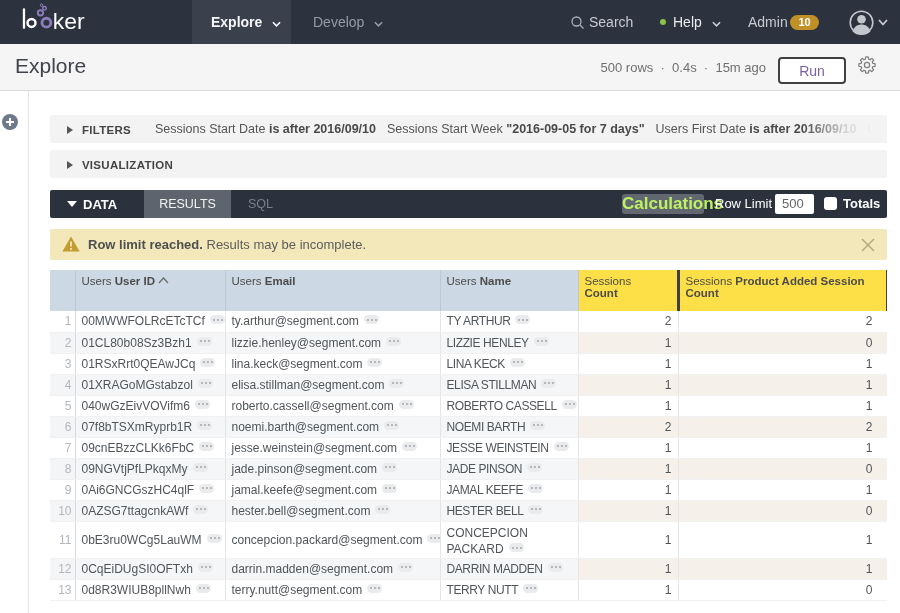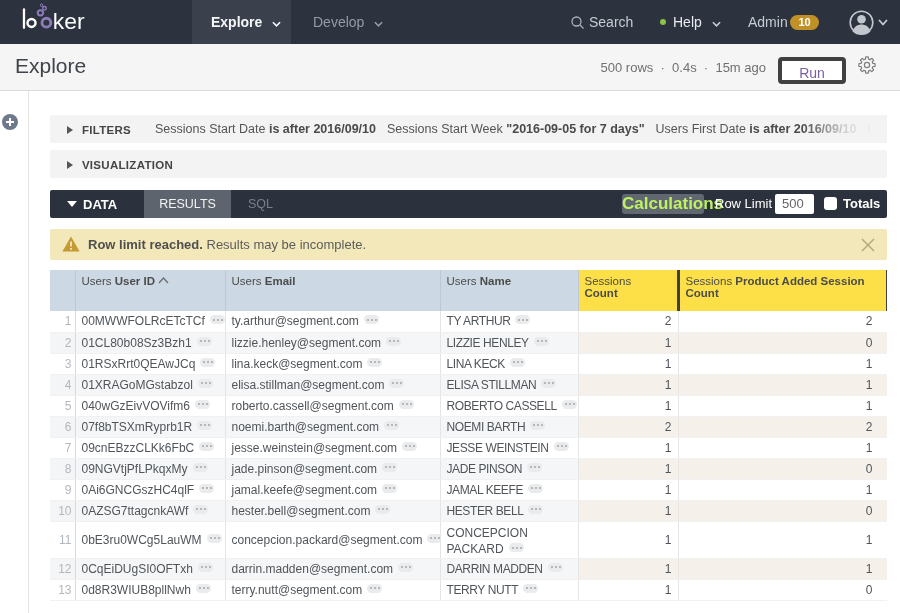--- a/index.html
+++ b/index.html
@@ -21,21 +21,21 @@
 #nav-admin { left:748px; color:#c7ccd3; }
 #nav-admin { font-size:14px; }
 #badge { position:absolute; left:790px; top:15px; width:29px; height:15px; background:#bf9127; border-radius:8px; color:#fff; font-weight:bold; font-size:11px; text-align:center; line-height:15px; }
 #avatar { position:absolute; left:849px; top:10px; }
 #av-chev { position:absolute; left:878px; top:19px; }
 
 
 #ehdr { position:absolute; left:0; top:44px; width:900px; height:47px; background:#f5f5f6; border-bottom:1px solid #d9d9d9; }
 #ehdr h1 { position:absolute; left:15px; top:10px; font-size:21px; font-weight:normal; color:#3f444a; }
 #stats { position:absolute; right:134px; top:16px; font-size:13px; color:#707070; }
-#runbtn { position:absolute; left:778px; top:13px; width:68px; height:27px; background:#fff; border:4px solid #404040; border-radius:4px; color:#7a5fa5; font-size:14px; text-align:center; line-height:25px; }
+#runbtn { position:absolute; left:778px; top:13px; width:68px; height:27px; background:#fff; border:2px solid #404040; border-radius:4px; color:#7a5fa5; font-size:14px; text-align:center; line-height:25px; }
 #gear { position:absolute; left:858px; top:12px; }
 
 
 #rail { position:absolute; left:0; top:91px; width:29px; height:522px; background:#fff; border-right:1px solid #e3e3e3; }
 #plusbtn { position:absolute; left:2px; top:114px; }
 
 
 .bar { position:absolute; left:50px; width:837px; background:#f3f3f3; border-radius:2px; }
 #filters { top:115px; height:28px; }
 #viz { top:150px; height:28px; }

